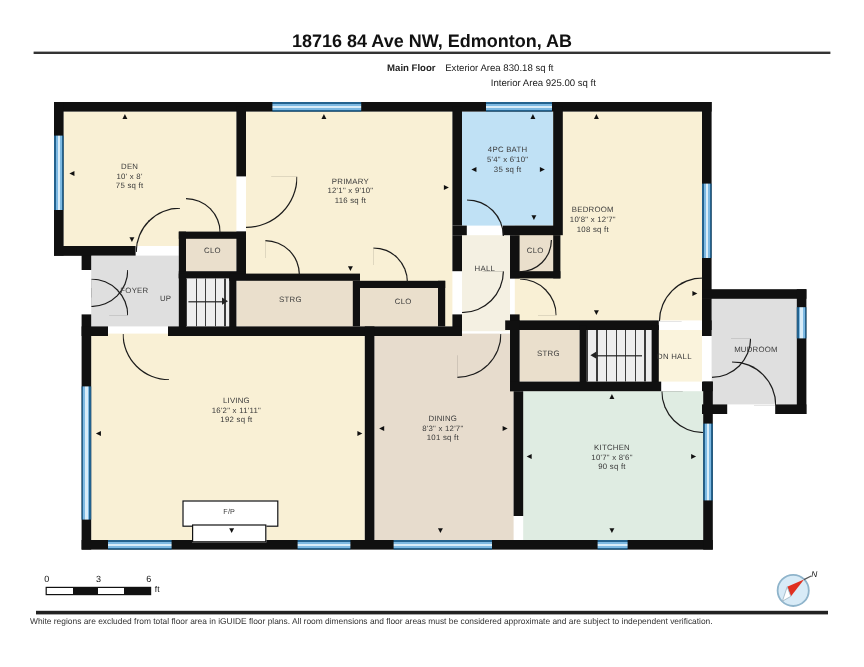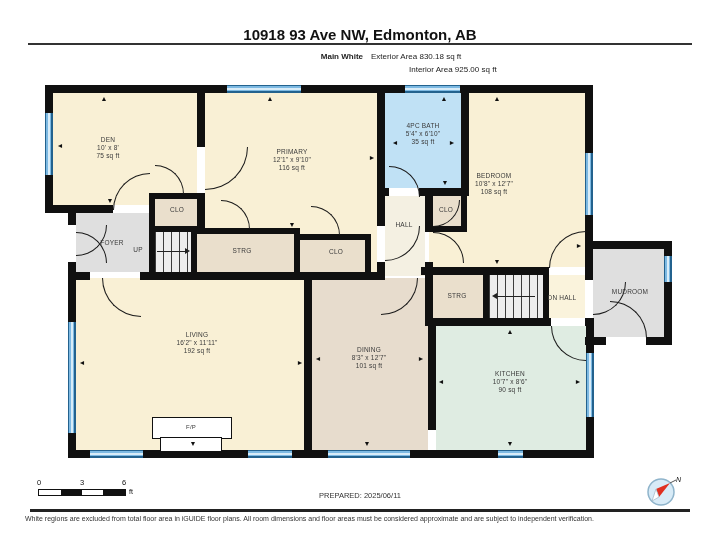--- a/index.html
+++ b/index.html
@@ -34,23 +34,23 @@
   .prepared{position:absolute;left:260px;top:491px;width:200px;text-align:center;font-size:7.5px;color:#333;}
   .foot-rule{position:absolute;left:30px;top:509px;width:660px;height:2.5px;background:#222;}
   .disclaimer{position:absolute;left:25px;top:515px;width:680px;font-size:7px;color:#333;}
   .compassN{position:absolute;left:676px;top:476px;font-size:7px;color:#111;font-style:italic;}
 </style>
 </head>
 <body>
 
 <div id="canvas">
 
-  <div class="hdr-title">10918 93 Ave NW, Edmonton, AB</div>
+  <div class="hdr-title">18716 84 Ave NW, Edmonton, AB</div>
   <div class="hdr-rule"></div>
-  <div class="hdr-floor">Main White</div>
+  <div class="hdr-floor">Main Floor</div>
   <div class="hdr-area1">Exterior Area 830.18 sq ft</div>
   <div class="hdr-area2">Interior Area 925.00 sq ft</div>
 
   <div class="room" style="left:53px;top:93px;width:144px;height:112px;background:#f9f0d5;"></div>
   <div class="room" style="left:205px;top:93px;width:172px;height:179px;background:#f9f0d5;"></div>
   <div class="room" style="left:429px;top:93px;width:156px;height:174px;background:#f9f0d5;"></div>
   <div class="room" style="left:385px;top:93px;width:76px;height:95px;background:#c0e1f5;"></div>
   <div class="room" style="left:385px;top:196px;width:40px;height:80px;background:#f4f0e2;"></div>
   <div class="room" style="left:433px;top:196px;width:28px;height:30px;background:#eadfcc;"></div>
   <div class="room" style="left:155px;top:199px;width:42px;height:27px;background:#eadfcc;"></div>
@@ -223,21 +223,20 @@
   <span class="ar" style="left:300px;top:362px;">►</span>
   <span class="ar" style="left:421px;top:358px;">►</span>
   <span class="ar" style="left:578px;top:381px;">►</span>
 
   <span class="scale-num" style="left:39px;top:478px;">0</span>
   <span class="scale-num" style="left:82px;top:478px;">3</span>
   <span class="scale-num" style="left:124px;top:478px;">6</span>
   <div class="scale-bar"></div>
   <span class="scale-ft">ft</span>
 
-  <div class="prepared">PREPARED: 2025/06/11</div>
   <svg style="position:absolute;left:645px;top:476px;" width="38" height="32" viewBox="0 0 38 32">
     <circle cx="16" cy="16" r="13" fill="#d8ebf7" stroke="#8fb4cb" stroke-width="1.5"></circle>
     <polygon points="25,7 11,13 14,21" fill="#e03020"></polygon>
     <polygon points="7,25 11,13 14,21" fill="#ffffff" stroke="#9fb6c4" stroke-width="0.7"></polygon>
     <line x1="25" y1="7" x2="31" y2="4" stroke="#555" stroke-width="1"></line>
   </svg>
   <span class="compassN">N</span>
 
   <div class="foot-rule"></div>
   <div class="disclaimer">White regions are excluded from total floor area in iGUIDE floor plans. All room dimensions and floor areas must be considered approximate and are subject to independent verification.</div>

